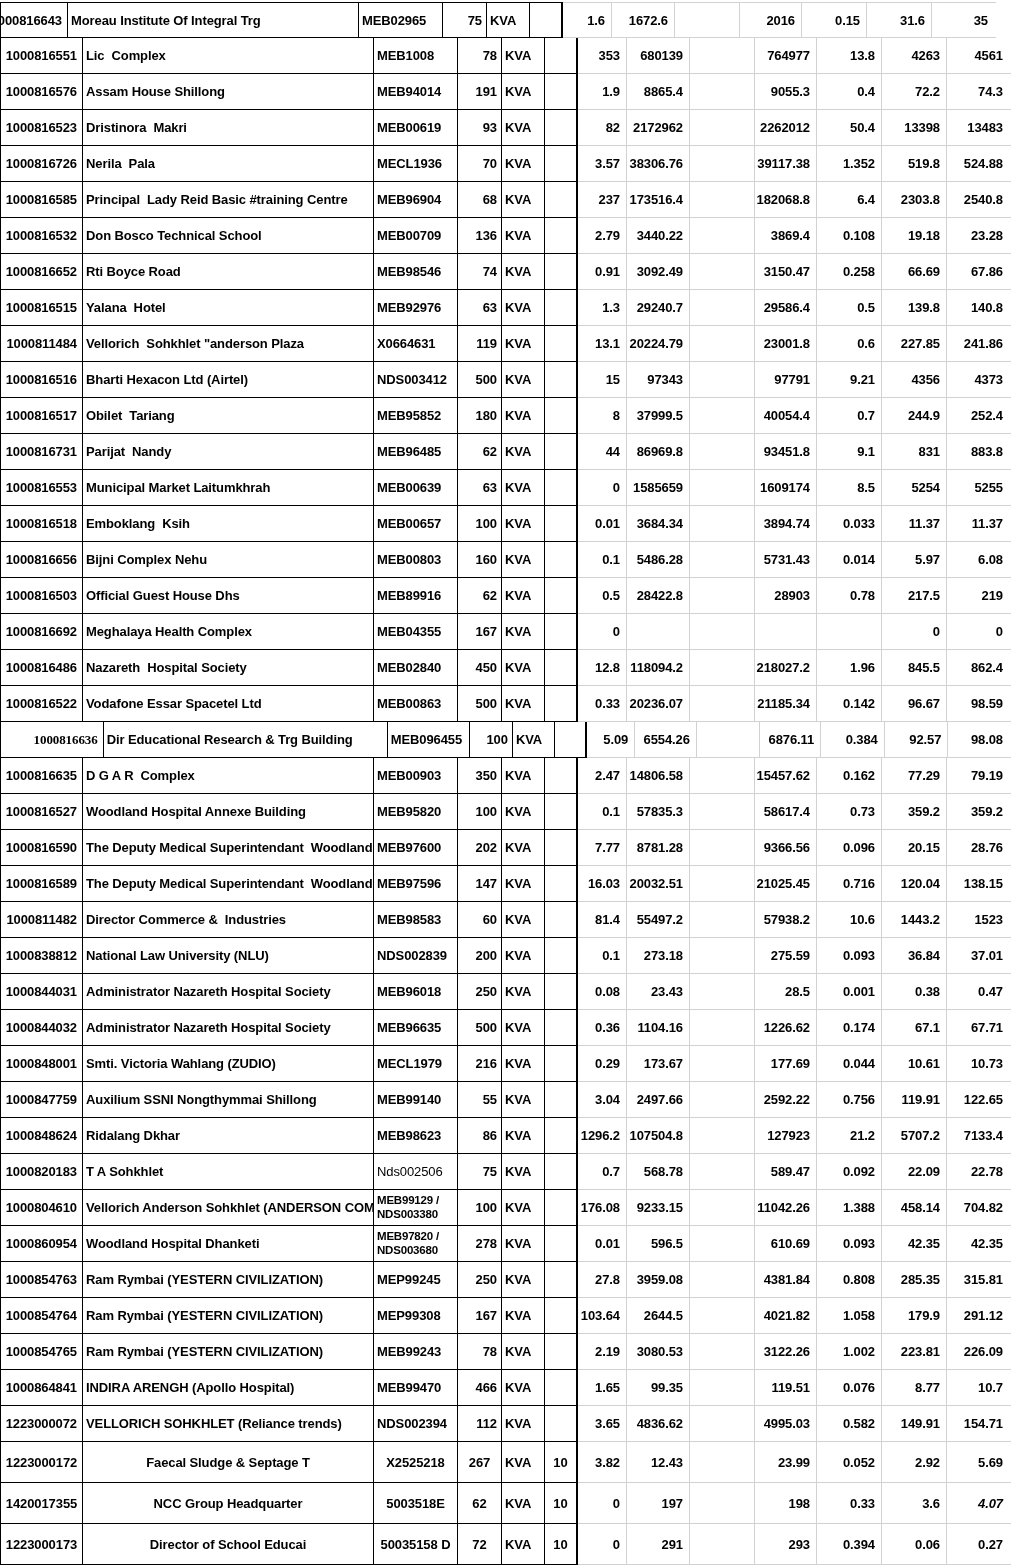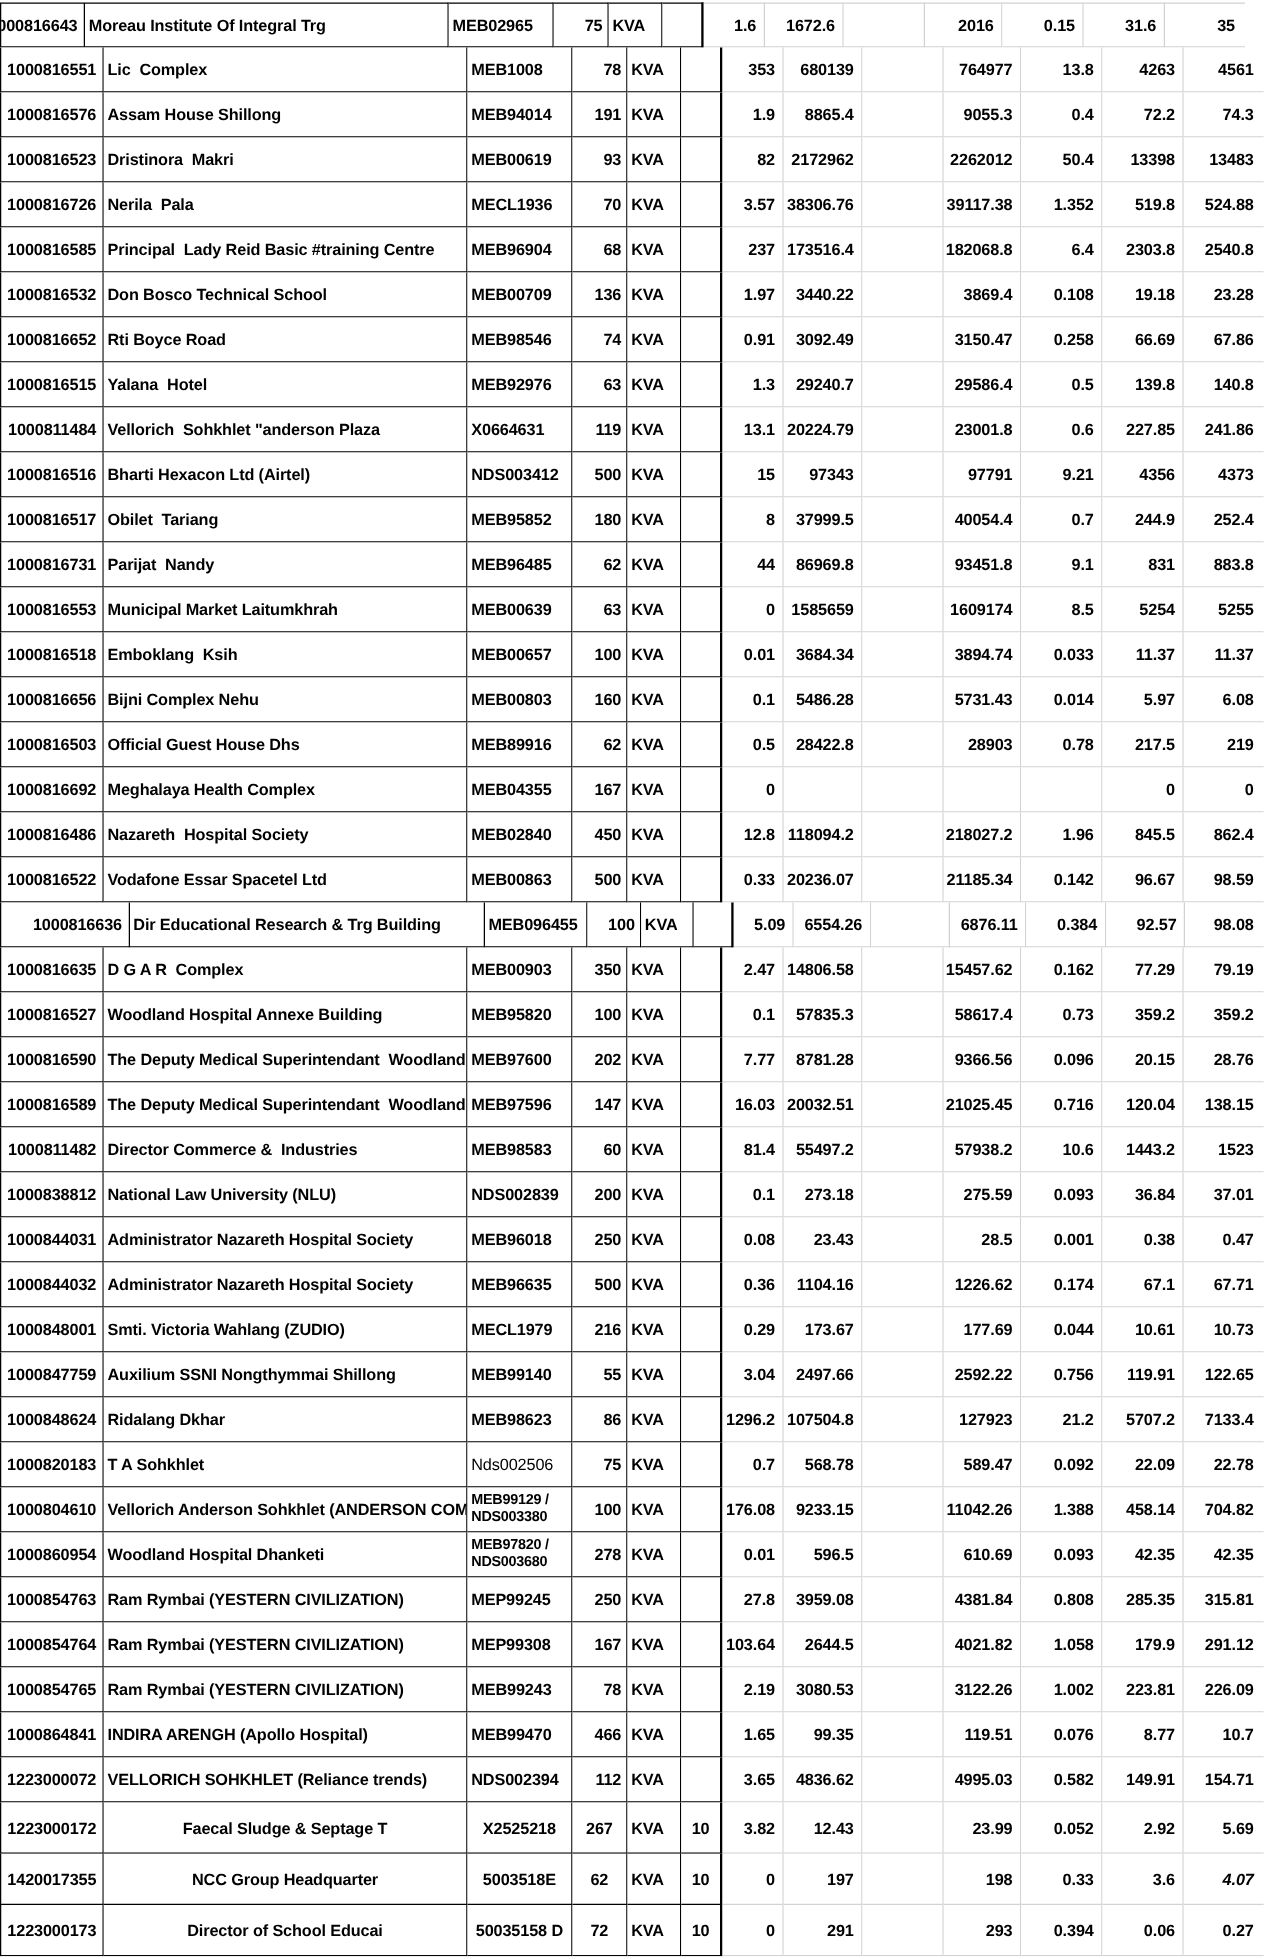--- a/index.html
+++ b/index.html
@@ -139,21 +139,21 @@
       <div class="cell c-num R" style="width: 65px;">2303.8</div>
       <div class="cell c-num R last" style="width: 64px;">2540.8</div>
     </div>
     <div class="row">
       <div class="cell c-id L" style="width: 83px;">1000816532</div>
       <div class="cell c-name L" style="width: 291px;">Don Bosco Technical School</div>
       <div class="cell c-code L" style="width: 84px;">MEB00709</div>
       <div class="cell c-rating L" style="width: 44px;">136</div>
       <div class="cell c-unit L" style="width: 43px;">KVA</div>
       <div class="cell c-flag L thick" style="width: 33px;"></div>
-      <div class="cell c-num R" style="width: 49px;">1.97</div>
+      <div class="cell c-num R" style="width: 49px;">2.79</div>
       <div class="cell c-num R" style="width: 63px;">3440.22</div>
       <div class="cell c-num R" style="width: 65px;"></div>
       <div class="cell c-num R" style="width: 62px;">3869.4</div>
       <div class="cell c-num R" style="width: 65px;">0.108</div>
       <div class="cell c-num R" style="width: 65px;">19.18</div>
       <div class="cell c-num R last" style="width: 64px;">23.28</div>
     </div>
     <div class="row">
       <div class="cell c-id L" style="width: 83px;">1000816652</div>
       <div class="cell c-name L" style="width: 291px;">Rti Boyce Road</div>
@@ -343,21 +343,21 @@
       <div class="cell c-flag L thick" style="width: 33px;"></div>
       <div class="cell c-num R" style="width: 49px;">0.33</div>
       <div class="cell c-num R" style="width: 63px;">20236.07</div>
       <div class="cell c-num R" style="width: 65px;"></div>
       <div class="cell c-num R" style="width: 62px;">21185.34</div>
       <div class="cell c-num R" style="width: 65px;">0.142</div>
       <div class="cell c-num R" style="width: 65px;">96.67</div>
       <div class="cell c-num R last" style="width: 64px;">98.59</div>
     </div>
     <div class="row">
-      <div class="cell c-id L" style="width: 106px;">1000816636</div>
+      <div class="cell c-id L" style="width: 106px; font-family: Liberation Serif, serif;">1000816636</div>
       <div class="cell c-name L" style="width: 291px;">Dir Educational Research &amp; Trg Building</div>
       <div class="cell c-code L" style="width: 84px;">MEB096455</div>
       <div class="cell c-rating L" style="width: 44px;">100</div>
       <div class="cell c-unit L" style="width: 43px;">KVA</div>
       <div class="cell c-flag L thick" style="width: 33px;"></div>
       <div class="cell c-num R" style="width: 49px;">5.09</div>
       <div class="cell c-num R" style="width: 63px;">6554.26</div>
       <div class="cell c-num R" style="width: 65px;"></div>
       <div class="cell c-num R" style="width: 62px;">6876.11</div>
       <div class="cell c-num R" style="width: 65px;">0.384</div>

